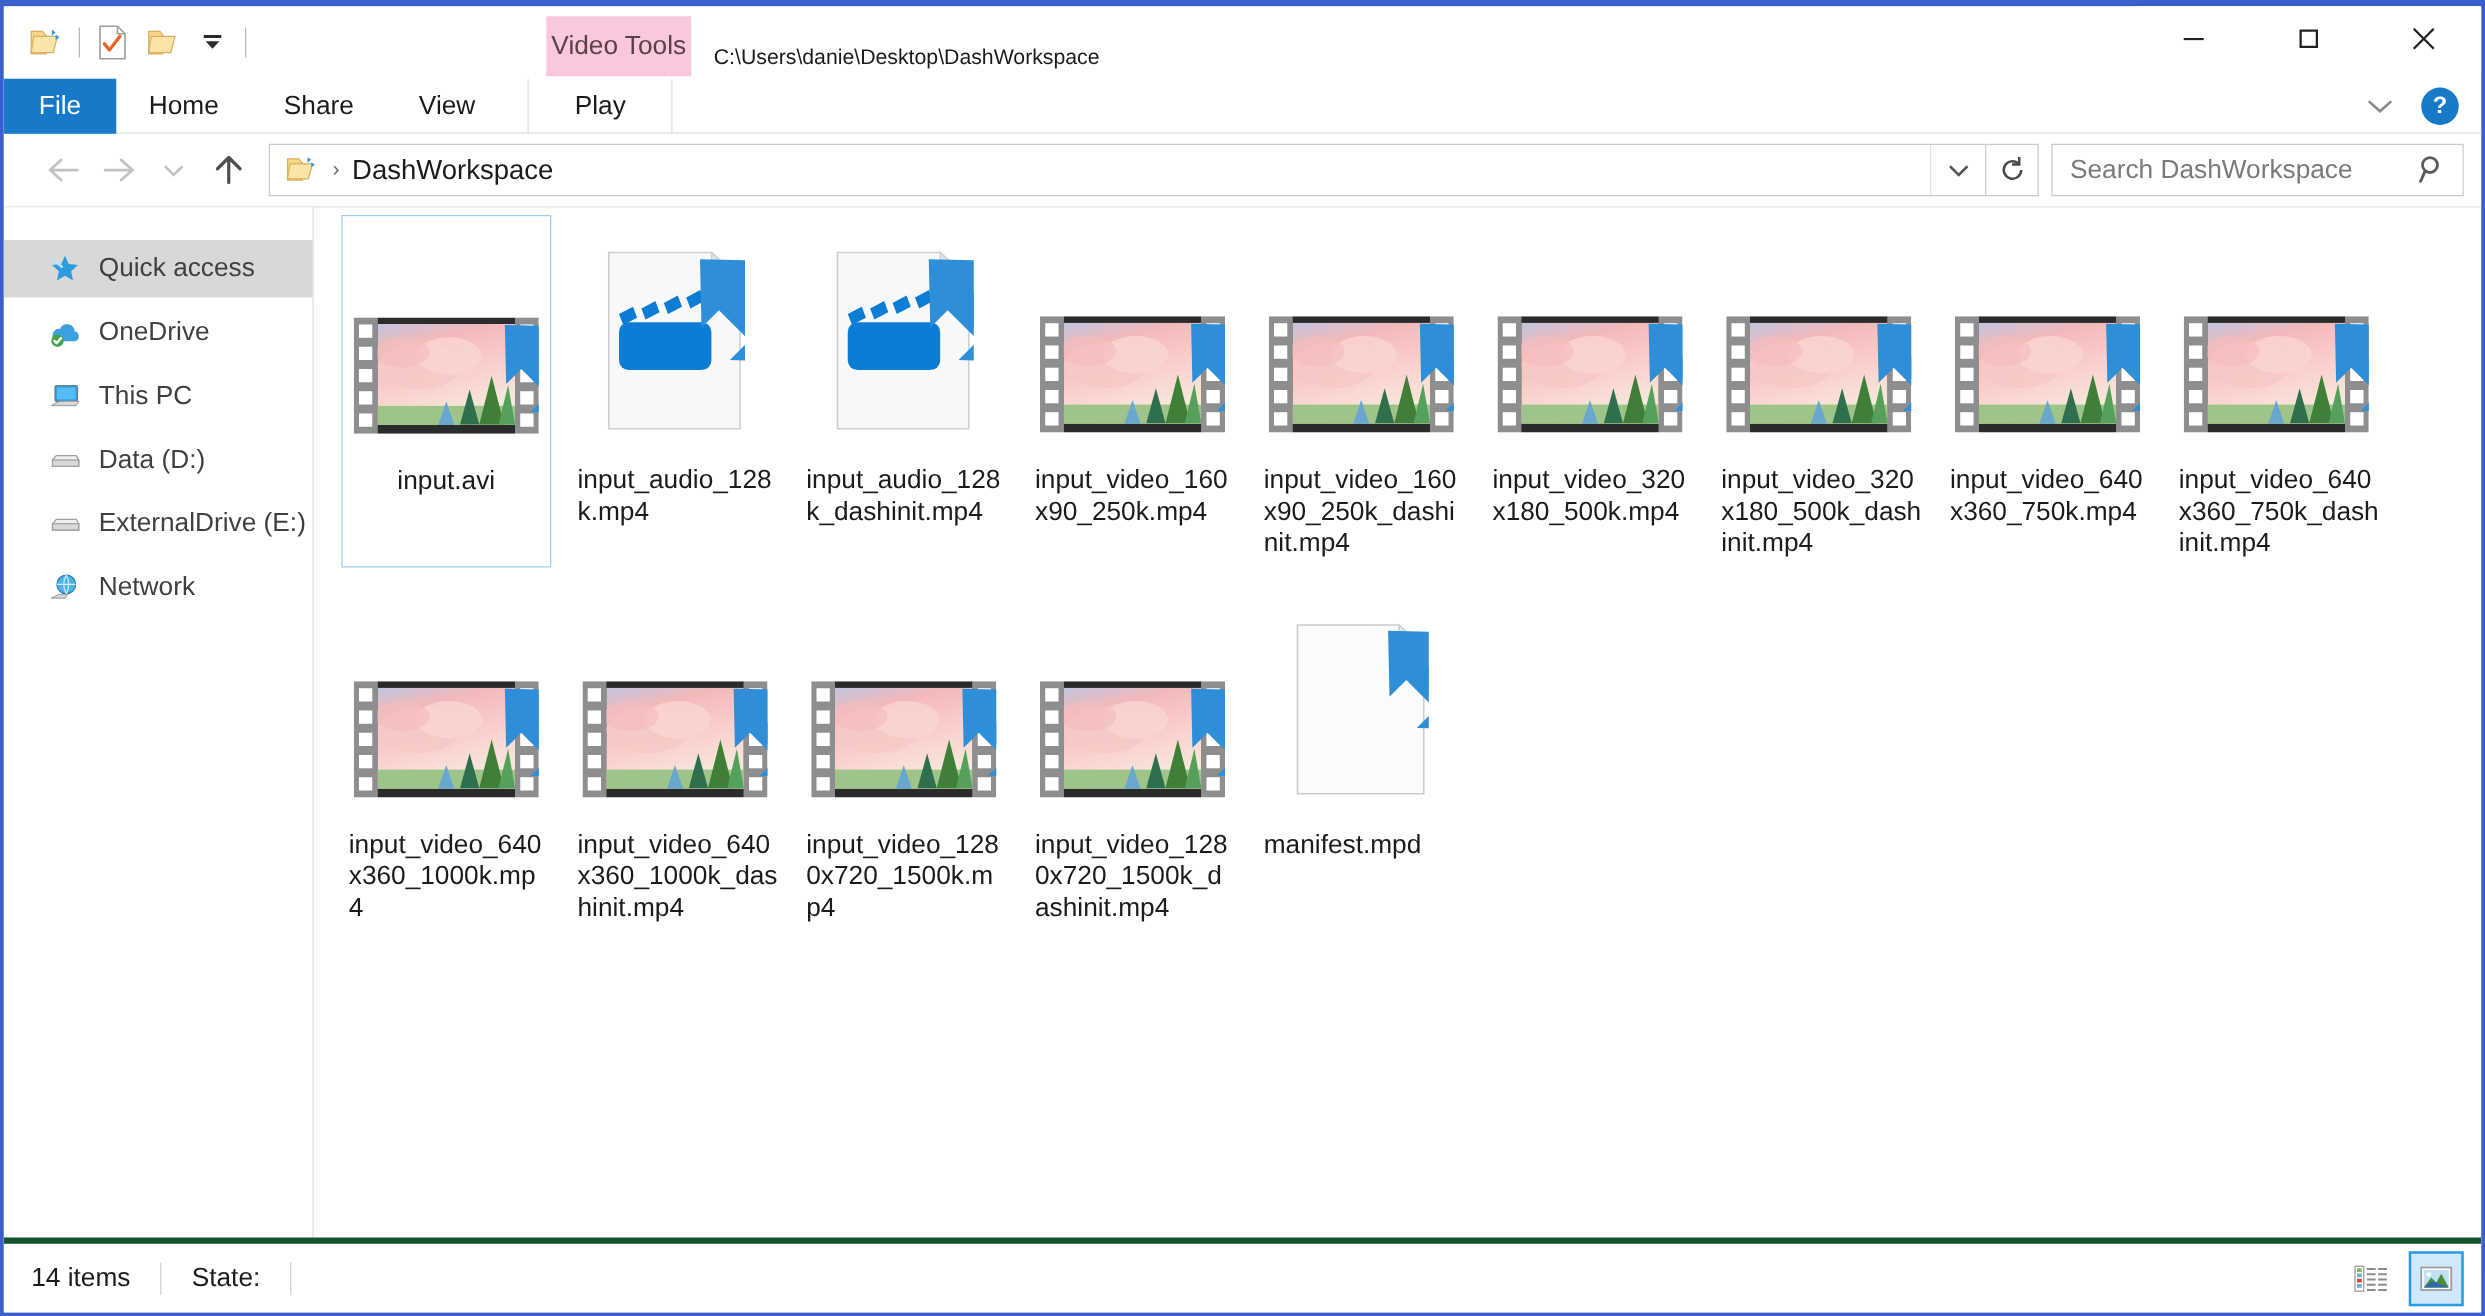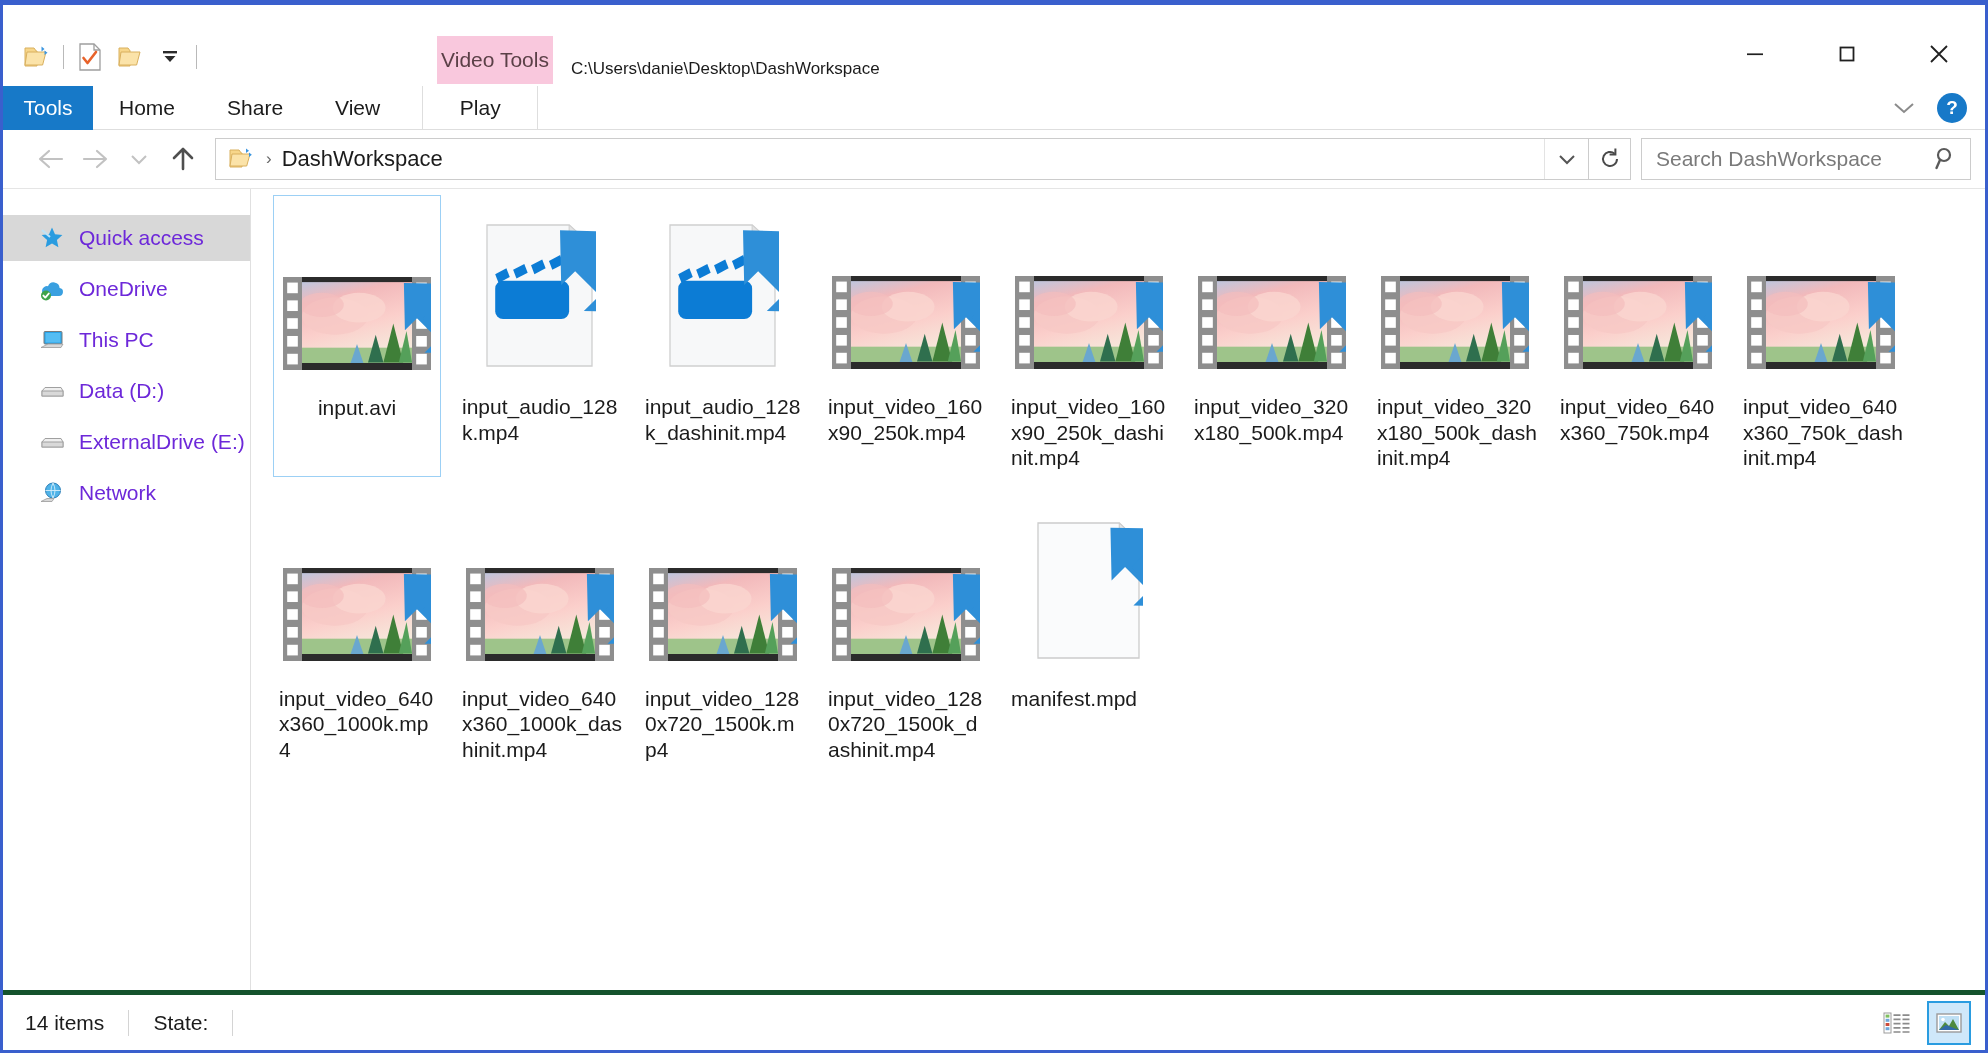--- a/index.html
+++ b/index.html
@@ -21,21 +21,20 @@
     overflow: hidden;
   }
 
   
   #titlebar {
     position: relative;
     height: 58px;
     background: #ffffff;
     display: flex;
     align-items: center;
-    margin-top: 23px;
   }
   #qat {
     display: flex;
     align-items: center;
     gap: 0px;
     padding-left: 14px;
     height: 100%;
   }
   .qat-btn {
     width: 40px; height: 40px;
@@ -202,21 +201,21 @@
     padding-top: 26px;
     flex-shrink: 0;
   }
   .nav-item {
     height: 46px;
     display: flex;
     align-items: center;
     gap: 14px;
     padding-left: 36px;
     font-size: 21px;
-    color: #6d28d9;
+    color: #404040;
     margin-bottom: 5px;
   }
   .nav-item.selected { background: #d8d8d8; }
   .nav-icon { width: 26px; height: 26px; flex-shrink: 0; display:block; }
 
   
   #content {
     flex: 1;
     padding: 6px 0 0 22px;
     overflow: hidden;
@@ -346,21 +345,21 @@
       </div>
       <div class="winctl-btn">
         <svg width="26" height="26" viewBox="0 0 26 26">
           <path d="M5 5 L21 21 M21 5 L5 21" stroke="#202020" stroke-width="1.8" fill="none"></path>
         </svg>
       </div>
     </div>
   </div>
 
   <div id="ribbon">
-    <div class="tab file">Tools</div>
+    <div class="tab file">File</div>
     <div class="tab">Home</div>
     <div class="tab">Share</div>
     <div class="tab">View</div>
     <div class="tab contextual">Play</div>
 
     <div id="ribbon-right">
       <div id="ribbon-collapse" title="Minimize the Ribbon">
         <svg width="28" height="18" viewBox="0 0 28 18">
           <path d="M5 5 L14 13 L23 5" fill="none" stroke="#8b8b8b" stroke-width="2"></path>
         </svg>

